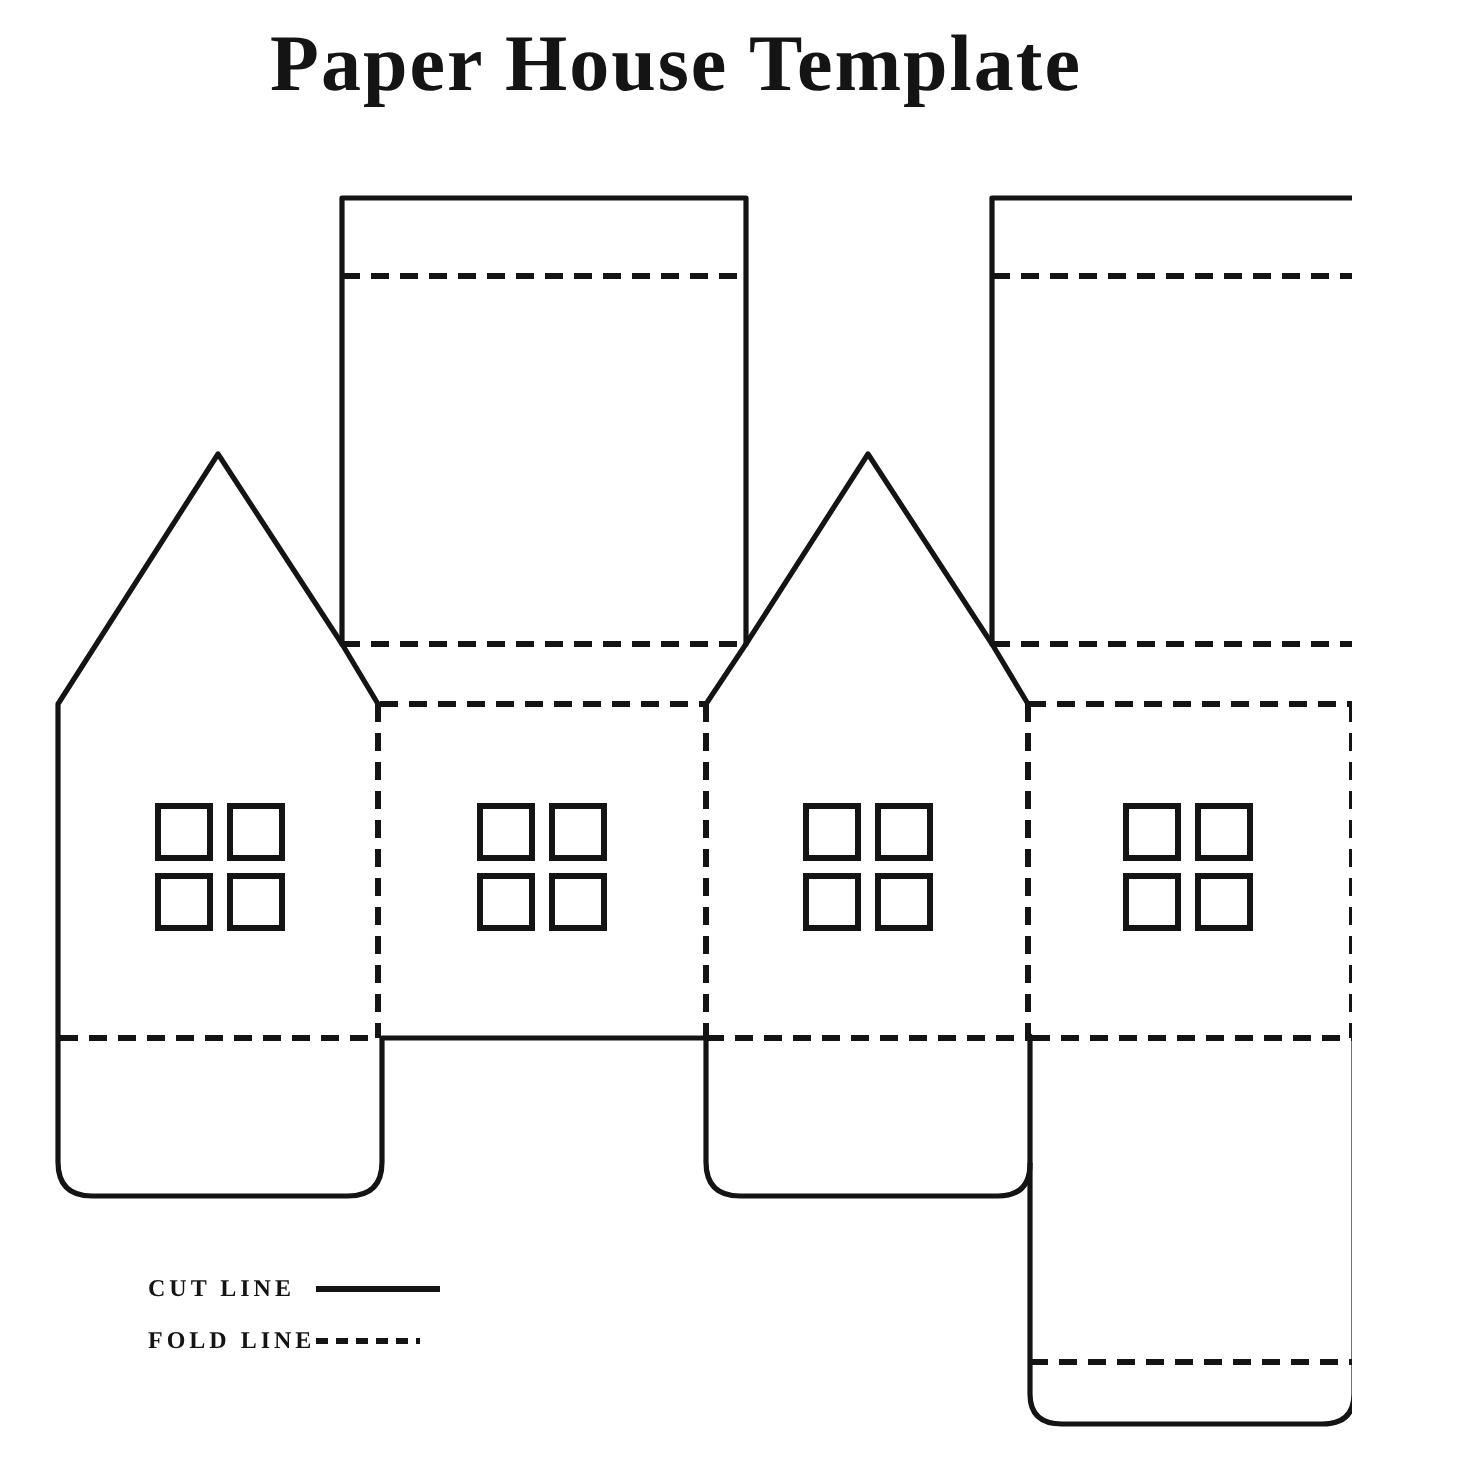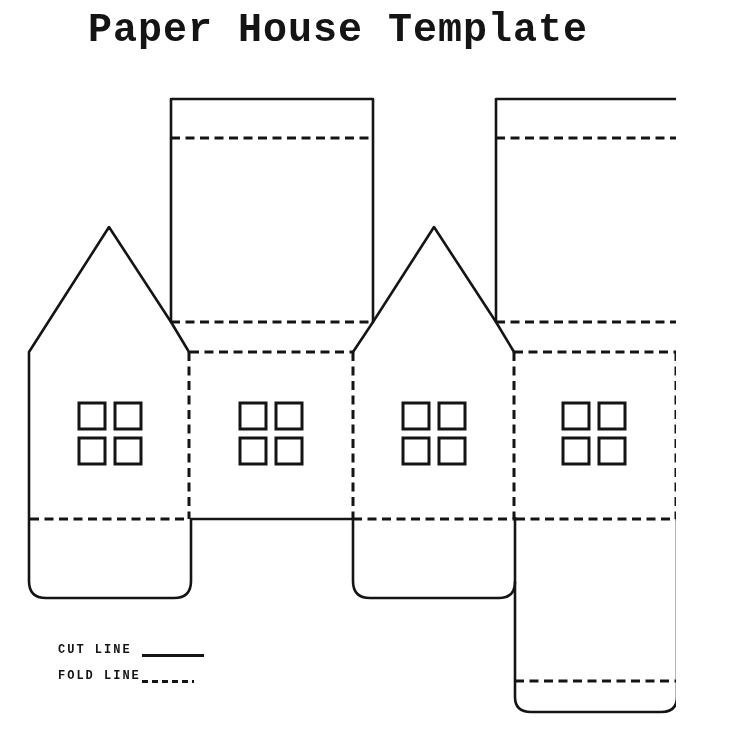--- a/index.html
+++ b/index.html
@@ -6,21 +6,21 @@
     --line:#141414;
     --bg:#ffffff;
     --ink:#141414;
   }
   html,body{margin:0;padding:0;background:var(--bg);}
   .stage{
     position:relative;
     width:676px;height:736px;
     background:var(--bg);
     overflow:hidden;
-    font-family:Liberation Mono, monospace;
+    font-family:Liberation Serif, serif;
   }
   .title{
     position:absolute;
     top:8px;left:0;width:100%;
     margin:0;
     text-align:center;
     font-size:40px;
     font-weight:bold;
     letter-spacing:1px;
     color:var(--ink);
@@ -31,22 +31,23 @@
   }
   .cut{stroke:var(--line);stroke-width:2.6;fill:none;stroke-linejoin:round;stroke-linecap:round;}
   .fold{stroke:var(--line);stroke-width:3;fill:none;stroke-dasharray:9 5.5;}
   .win{stroke:var(--line);stroke-width:3;fill:none;}
   .legend{
     position:absolute;
     left:58px;top:631px;
   }
   .legend-row{
     display:flex;
-    align-items:flex-end;
+    align-items:center;
     height:26px;
+    margin-left:16px;
   }
   .legend-label{
     width:84px;
     font-size:12px;
     font-weight:bold;
     letter-spacing:2px;
     color:var(--ink);
     white-space:nowrap;
   }
   .line-sample{height:3px;display:inline-block;}

